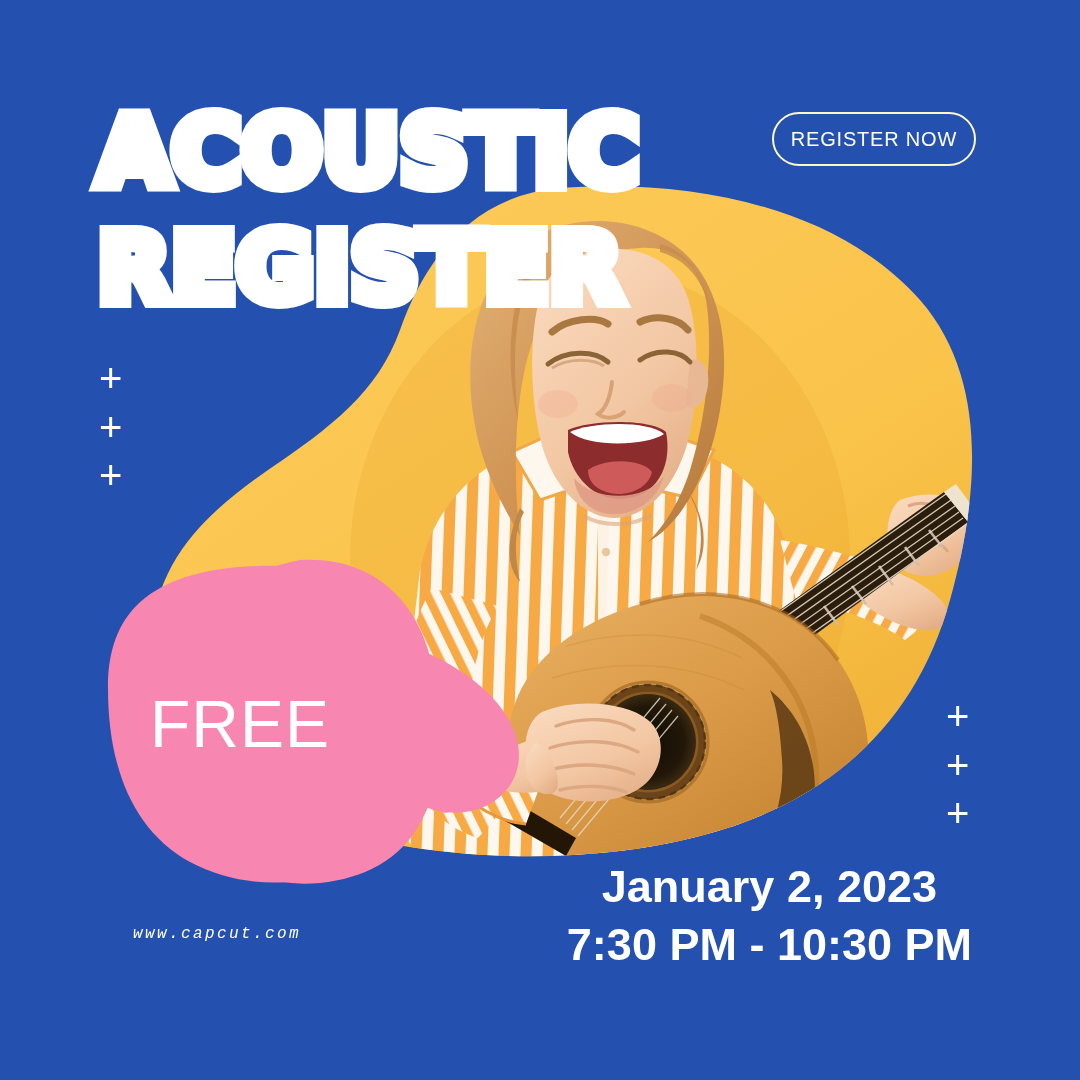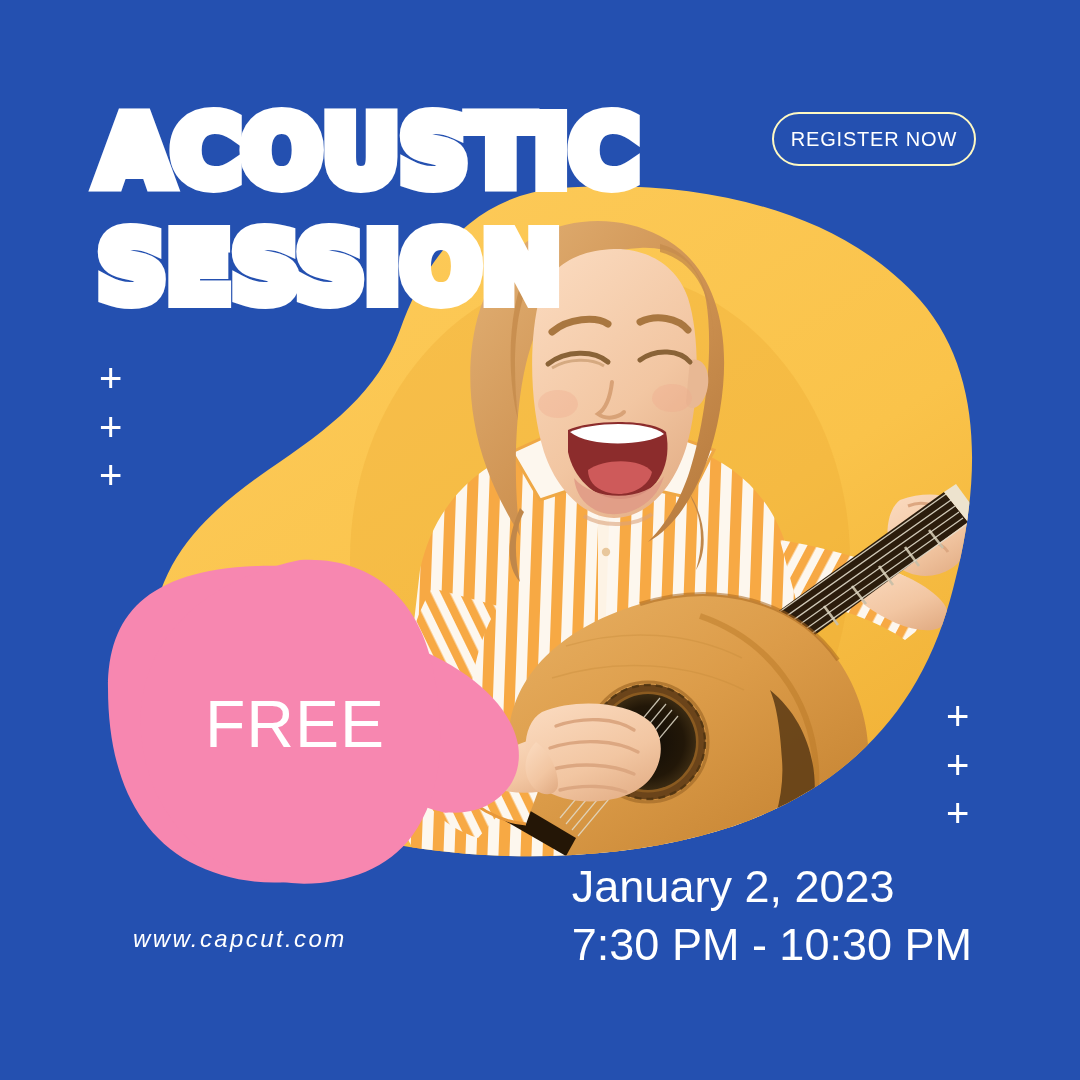--- a/index.html
+++ b/index.html
@@ -56,21 +56,20 @@
   
   #free-entry {
     position:absolute;
     left:150px; top:690px;
     width:290px;
     color:#FFFFFF;
     font-size:66px;
     line-height:1.06;
     font-family:"Liberation Sans", sans-serif;
     font-weight:400;
-    text-align:center;
     z-index:7;
   }
   #free-entry .l1 { display:block; letter-spacing:1px; }
   #free-entry .l2 { display:block; letter-spacing:1px; padding-left:34px; }
 
   
   .plus {
     position:absolute;
     color:#FFFFFF;
     font-size:40px;
@@ -84,37 +83,38 @@
   #plus-l2 { left:99px;  top:407px; }
   #plus-l3 { left:99px;  top:455px; }
   #plus-r1 { left:946px; top:696px; }
   #plus-r2 { left:946px; top:745px; }
   #plus-r3 { left:946px; top:793px; }
 
   
   #event-datetime {
     position:absolute;
     right:108px; top:858px;
-    text-align:left;
+    text-align:center;
     color:#FFFFFF;
     font-family:"Liberation Sans", sans-serif;
     z-index:7;
+    font-weight:bold;
   }
   #event-date { font-size:45px; line-height:1.28; letter-spacing:0px; display:block; }
   #event-time { font-size:45px; line-height:1.28; letter-spacing:0px; display:block; }
 
   
   #website {
     position:absolute;
     left:133px; top:925px;
     color:#FFFFFF;
-    font-size:24px;
+    font-size:16px;
     font-style:italic;
     letter-spacing:2.4px;
-    font-family:Liberation Sans, sans-serif;
+    font-family:Liberation Mono, monospace;
     z-index:7;
   }
 </style>
 </head>
 <body>
 
 <div id="poster">
 
   <svg id="artwork" viewBox="0 0 1080 1080" xmlns="http://www.w3.org/2000/svg">
     <defs>
@@ -424,21 +424,21 @@
                C 372,556 418,600 432,664
                C 446,730 444,792 412,836
                C 380,880 312,894 252,876
                C 190,858 150,806 142,742
                C 132,664 178,586 300,560 Z" fill="#F787B0"></path>
     </g>
   </svg>
 
   <div class="headline" id="title-line1">ACOUSTIC</div>
 
-  <div class="headline" id="title-line2">SESSION</div>
+  <div class="headline" id="title-line2">REGISTER</div>
 
   <button id="register-btn">REGISTER NOW</button>
 
   <div id="free-entry">
     <span class="l1">FREE</span>
   </div>
 
   <span class="plus" id="plus-l1">+</span>
   <span class="plus" id="plus-l2">+</span>
   <span class="plus" id="plus-l3">+</span>

